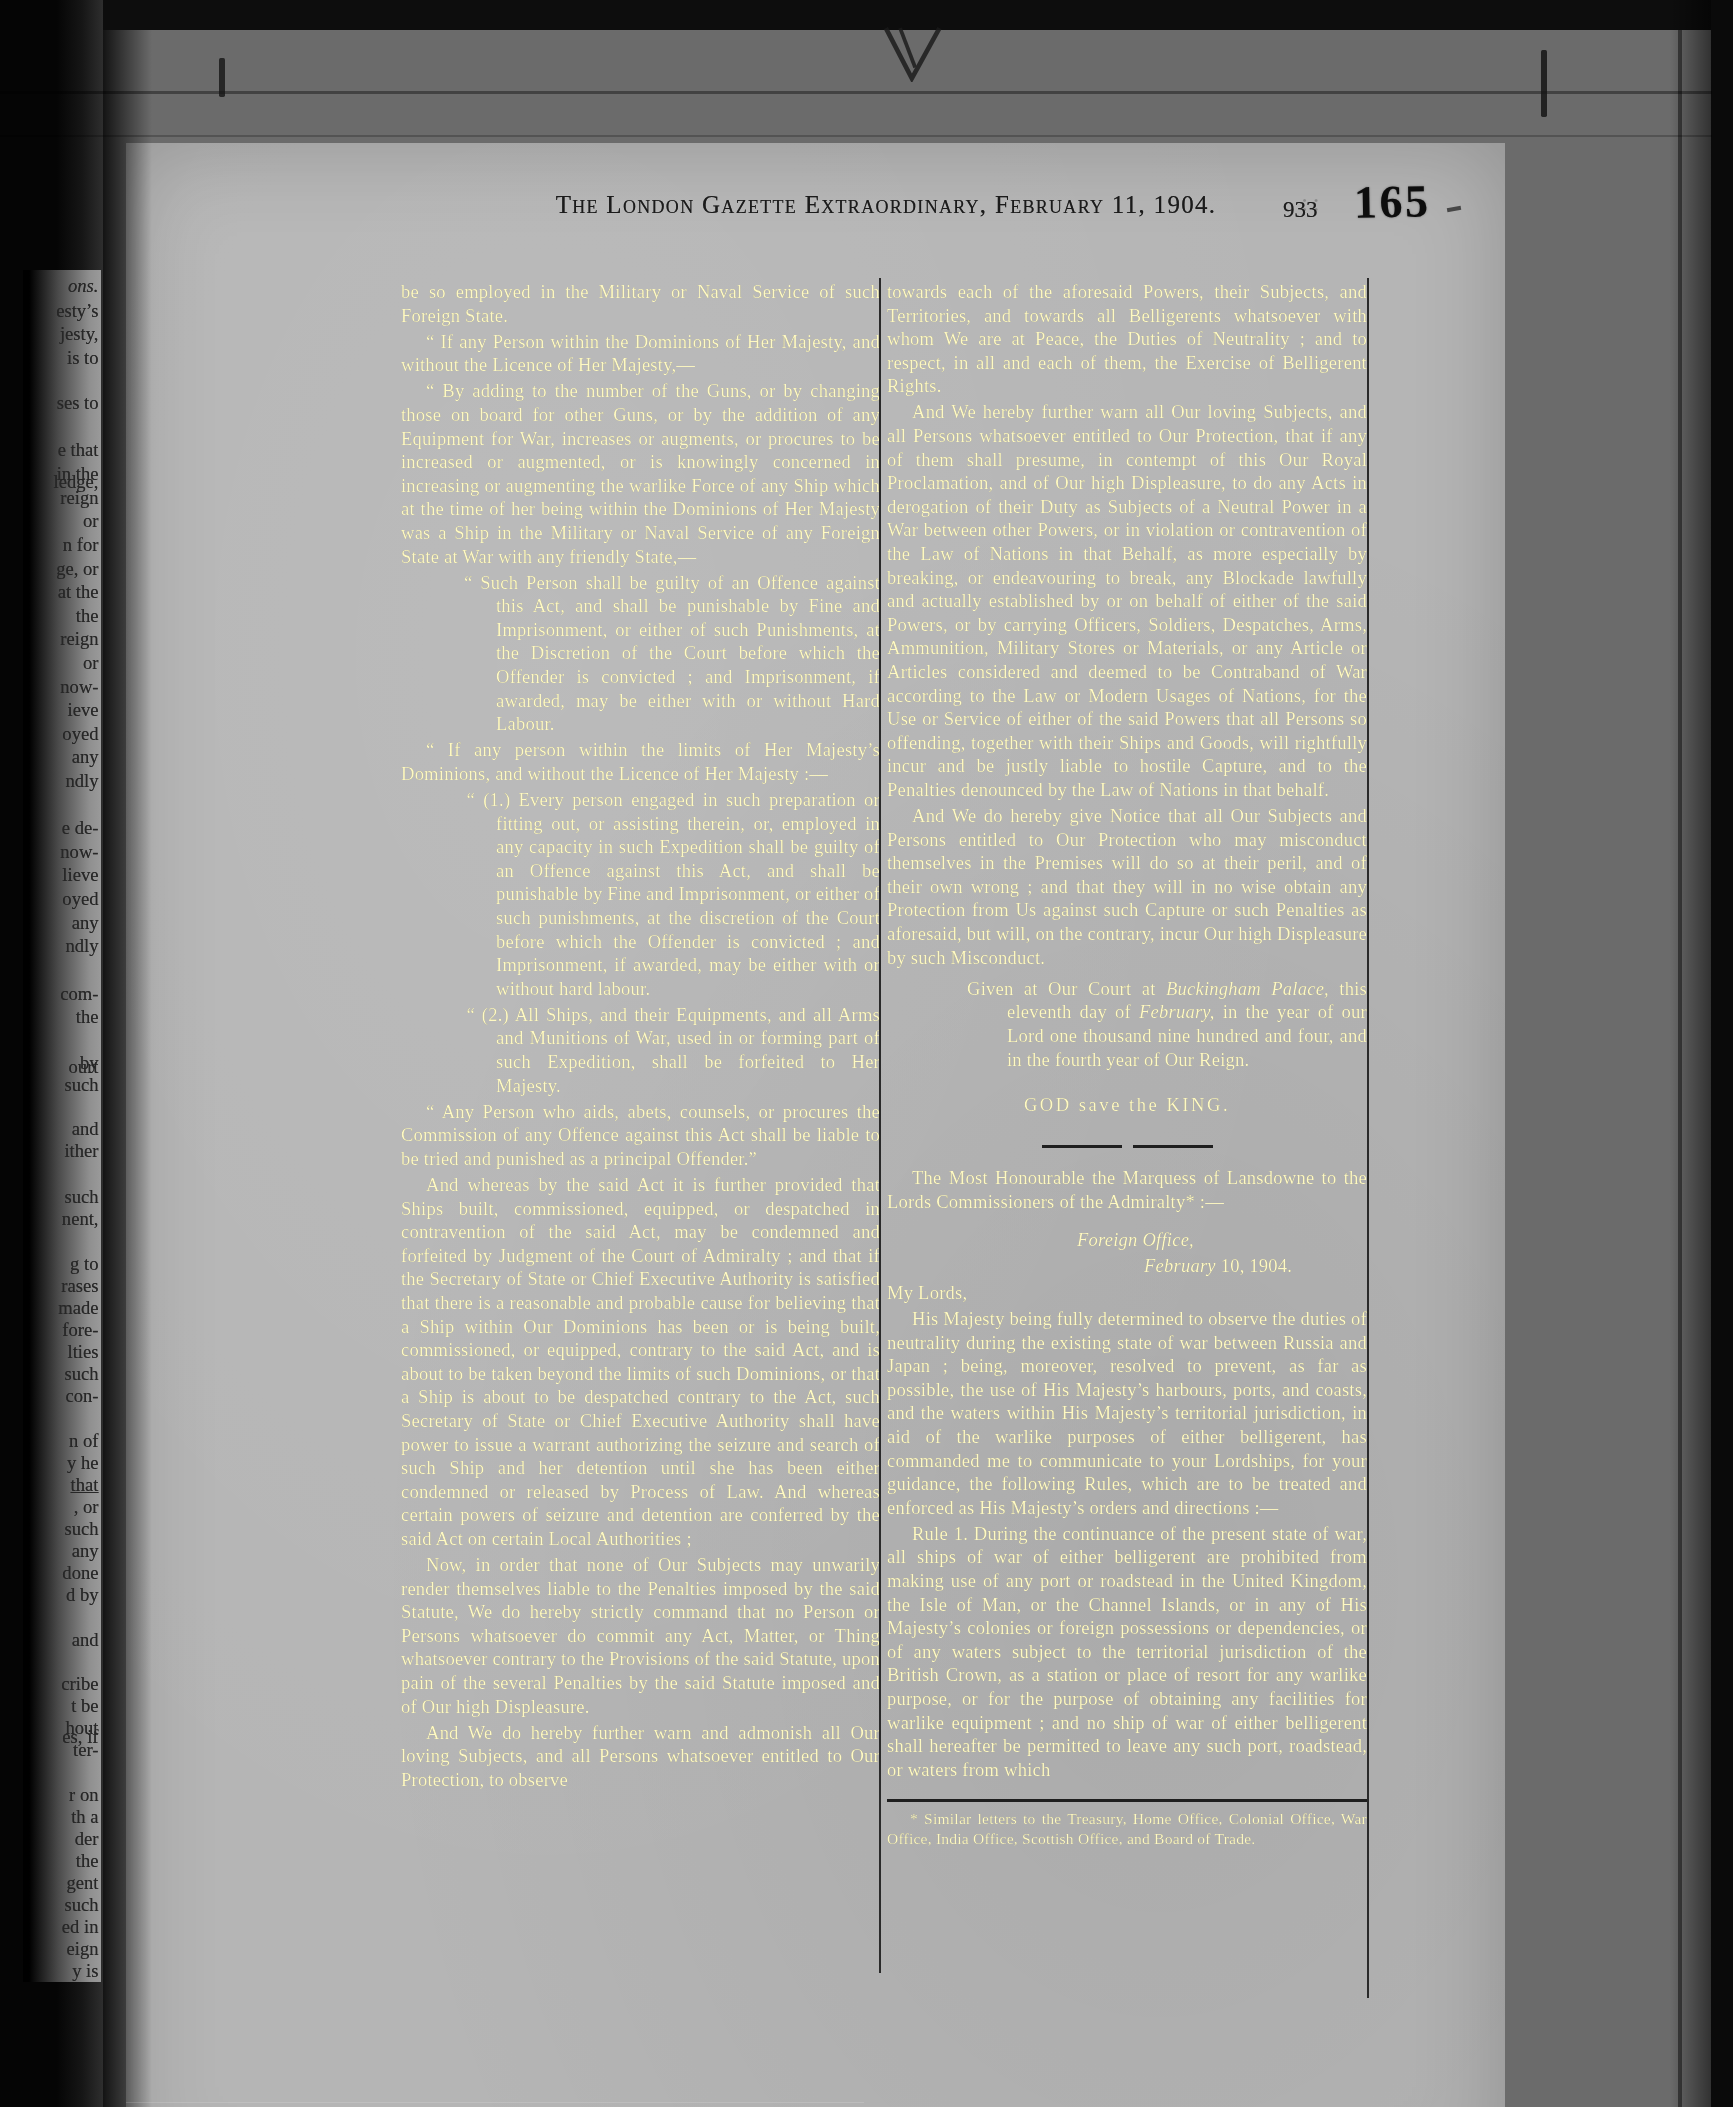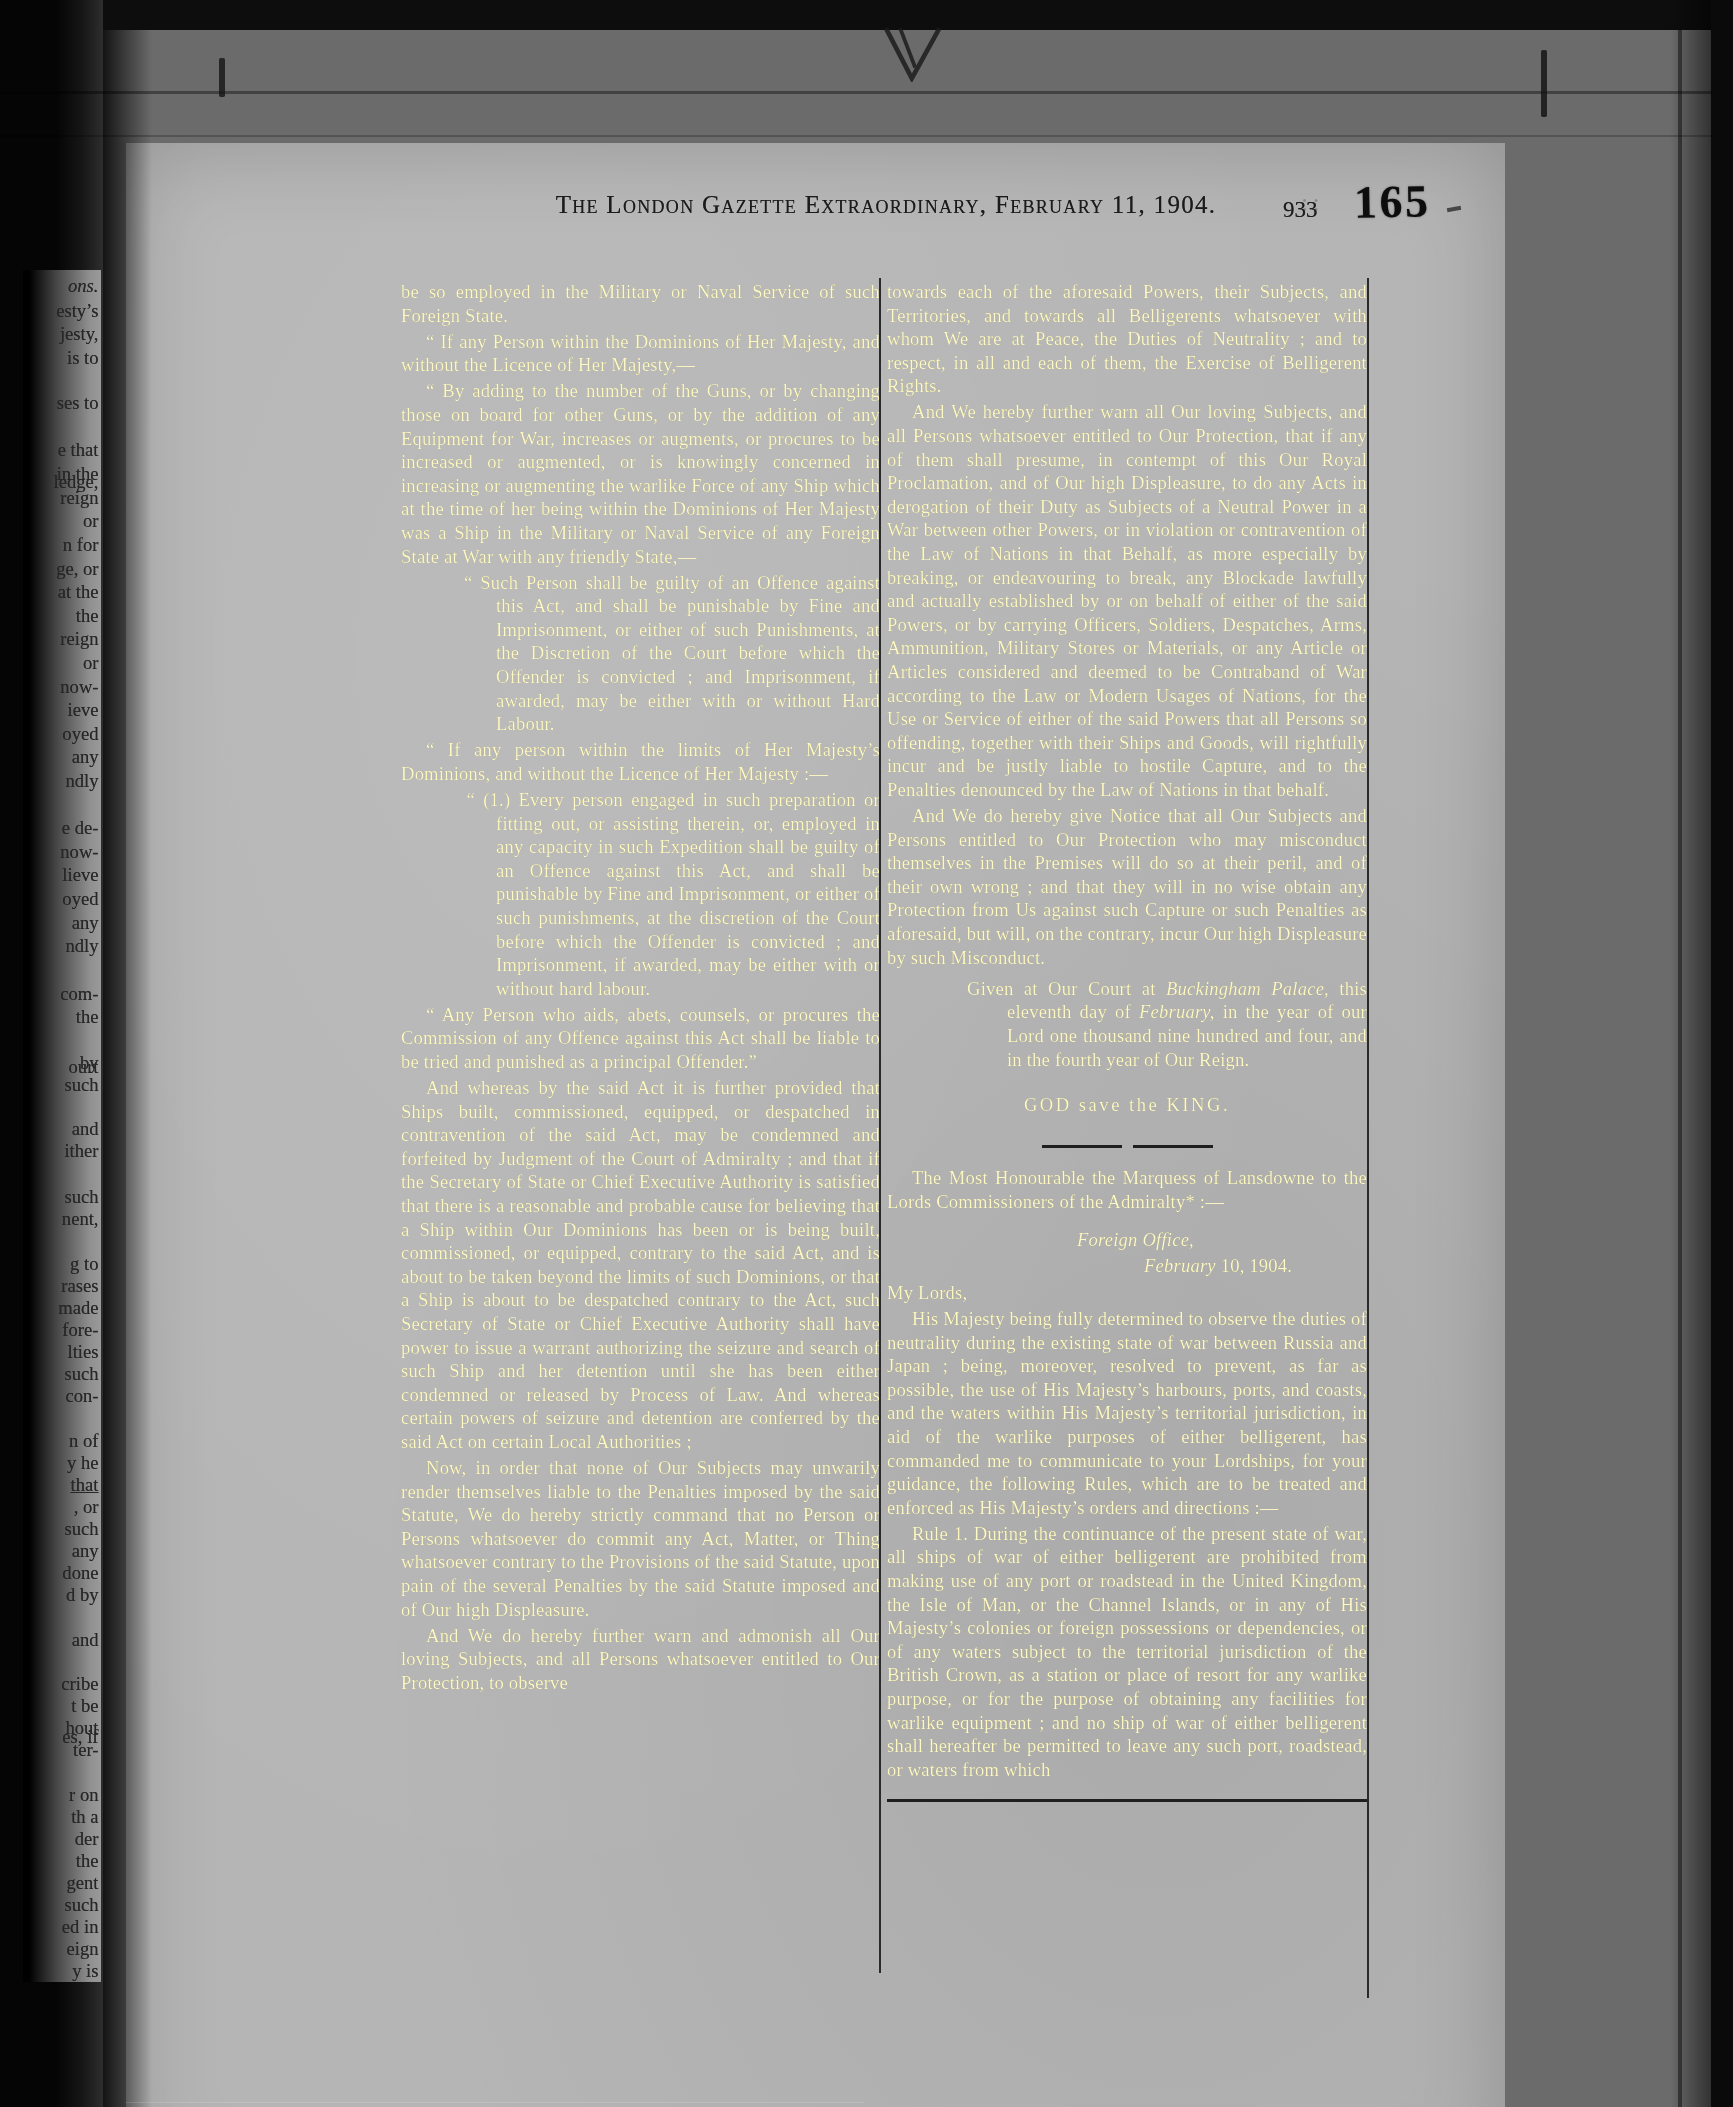--- a/index.html
+++ b/index.html
@@ -166,20 +166,21 @@
       <div class="frag" style="top: 1690px;">y is</div>
     </div>
 
   <div class="col" id="col-left">
       <p class="flush">be so employed in the Military or Naval Service of such Foreign State.</p>
       <p class="indent">“ If any Person within the Dominions of Her Majesty, and without the Licence of Her Majesty,—</p>
       <p class="indent">“ By adding to the number of the Guns, or by changing those on board for other Guns, or by the addition of any Equipment for War, increases or augments, or procures to be increased or augmented, or is knowingly concerned in increasing or augmenting the warlike Force of any Ship which at the time of her being within the Dominions of Her Majesty was a Ship in the Military or Naval Service of any Foreign State at War with any friendly State,—</p>
       <p class="hang">“ Such Person shall be guilty of an Offence against this Act, and shall be punishable by Fine and Imprisonment, or either of such Punishments, at the Discretion of the Court before which the Offender is convicted ; and Imprisonment, if awarded, may be either with or without Hard Labour.</p>
       <p class="indent">“ If any person within the limits of Her Majesty’s Dominions, and without the Licence of Her Majesty :—</p>
       <p class="hangnum">“ (1.) Every person engaged in such preparation or fitting out, or assisting therein, or, employed in any capacity in such Expedition shall be guilty of an Offence against this Act, and shall be punishable by Fine and Imprisonment, or either of such punishments, at the discretion of the Court before which the Offender is convicted ; and Imprisonment, if awarded, may be either with or without hard labour.</p>
+      <p class="hangnum">“ (2.) All Ships, and their Equipments, and all Arms and Munitions of War, used in or forming part of such Expedition, shall be forfeited to Her Majesty.</p>
       <p class="indent">“ Any Person who aids, abets, counsels, or procures the Commission of any Offence against this Act shall be liable to be tried and punished as a principal Offender.”</p>
       <p class="indent">And whereas by the said Act it is further provided that Ships built, commissioned, equipped, or despatched in contravention of the said Act, may be condemned and forfeited by Judgment of the Court of Admiralty ; and that if the Secretary of State or Chief Executive Authority is satisfied that there is a reasonable and probable cause for believing that a Ship within Our Dominions has been or is being built, commissioned, or equipped, contrary to the said Act, and is about to be taken beyond the limits of such Dominions, or that a Ship is about to be despatched contrary to the Act, such Secretary of State or Chief Executive Authority shall have power to issue a warrant authorizing the seizure and search of such Ship and her detention until she has been either condemned or released by Process of Law.   And whereas certain powers of seizure and detention are conferred by the said Act on certain Local Authorities ;</p>
       <p class="indent">Now, in order that none of Our Subjects may unwarily render themselves liable to the Penalties imposed by the said Statute, We do hereby strictly command that no Person or Persons whatsoever do commit any Act, Matter, or Thing whatsoever contrary to the Provisions of the said Statute, upon pain of the several Penalties by the said Statute imposed and of Our high Displeasure.</p>
       <p class="indent">And We do hereby further warn and admonish all Our loving Subjects, and all Persons whatsoever entitled to Our Protection, to observe</p>
     </div>
   <div class="col" id="col-right">
       <p class="flush">towards each of the aforesaid Powers, their Subjects, and Territories, and towards all Belligerents whatsoever with whom We are at Peace, the Duties of Neutrality ; and to respect, in all and each of them, the Exercise of Belligerent Rights.</p>
       <p class="indent">And We hereby further warn all Our loving Subjects, and all Persons whatsoever entitled to Our Protection, that if any of them shall presume, in contempt of this Our Royal Proclamation, and of Our high Displeasure, to do any Acts in derogation of their Duty as Subjects of a Neutral Power in a War between other Powers, or in violation or contravention of the Law of Nations in that Behalf, as more especially by breaking, or endeavouring to break, any Blockade lawfully and actually established by or on behalf of either of the said Powers, or by carrying Officers, Soldiers, Despatches, Arms, Ammunition, Military Stores or Materials, or any Article or Articles considered and deemed to be Contraband of War according to the Law or Modern Usages of Nations, for the Use or Service of either of the said Powers that all Persons so offending, together with their Ships and Goods, will rightfully incur and be justly liable to hostile Capture, and to the Penalties denounced by the Law of Nations in that behalf.</p>
       <p class="indent">And We do hereby give Notice that all Our Subjects and Persons entitled to Our Protection who may misconduct themselves in the Premises will do so at their peril, and of their own wrong ; and that they will in no wise obtain any Protection from Us against such Capture or such Penalties as aforesaid, but will, on the contrary, incur Our high Displeasure by such Misconduct.</p>
       <p class="given">Given at Our Court at <i>Buckingham Palace,</i> this eleventh day of <i>February,</i> in the year of our Lord one thousand nine hundred and four, and in the fourth year of Our Reign.</p>
@@ -188,20 +189,21 @@
         <i></i>
         <i></i>
       </div>
       <p class="indent">The Most Honourable the Marquess of Lansdowne to the Lords Commissioners of the Admiralty* :—</p>
       <p class="office"><i>Foreign Office,</i></p>
       <p class="date"><i>February</i> 10, 1904.</p>
       <p class="salute">My Lords,</p>
       <p class="indent">His Majesty being fully determined to observe the duties of neutrality during the existing state of war between Russia and Japan ; being, moreover, resolved to prevent, as far as possible, the use of His Majesty’s harbours, ports, and coasts, and the waters within His Majesty’s territorial jurisdiction, in aid of the warlike purposes of either belligerent, has commanded me to communicate to your Lordships, for your guidance, the following Rules, which are to be treated and enforced as His Majesty’s orders and directions :—</p>
       <p class="indent">Rule 1. During the continuance of the present state of war, all ships of war of either belligerent are prohibited from making use of any port or roadstead in the United Kingdom, the Isle of Man, or the Channel Islands, or in any of His Majesty’s colonies or foreign possessions or dependencies, or of any waters subject to the territorial jurisdiction of the British Crown, as a station or place of resort for any warlike purpose, or for the purpose of obtaining any facilities for warlike equipment ; and no ship of war of either belligerent shall hereafter be permitted to leave any such port, roadstead, or waters from which</p>
       <div class="fn-rule"></div>
+      <p class="footnote">* Similar letters to the Treasury, Home Office, Colonial Office, War Office, India Office, Scottish Office, and Board of Trade.</p>
     </div>
   <div class="col-rule" id="rule-center"></div>
   <div class="col-rule" id="rule-right"></div>
 
   <div class="scratch-l1"></div>
 
 </div>
 
 
 </body></html>

